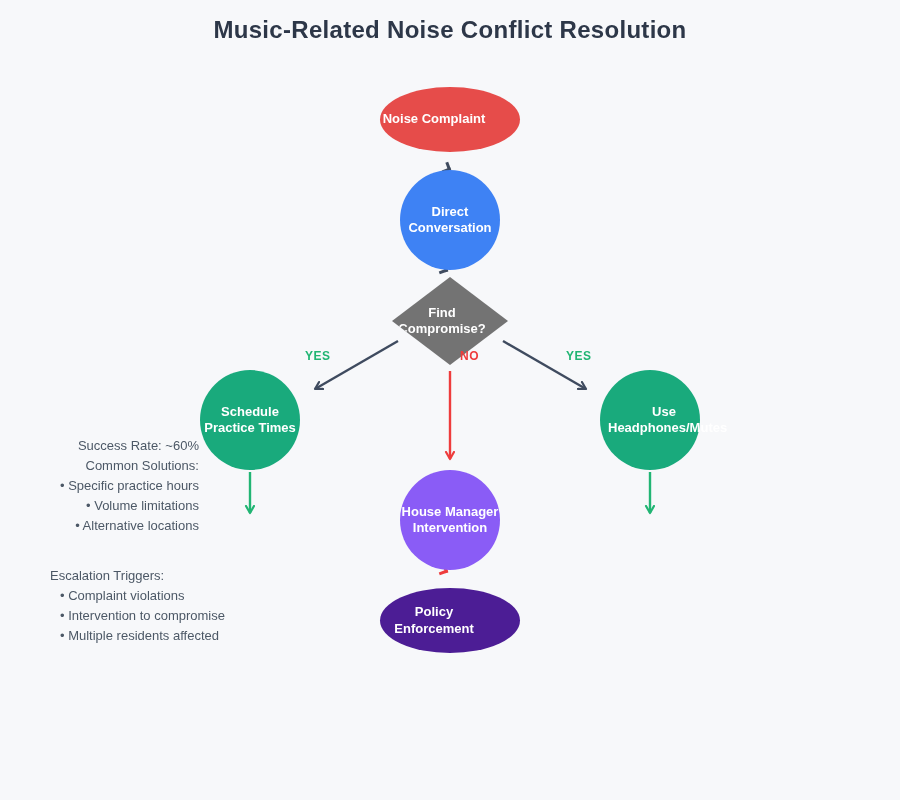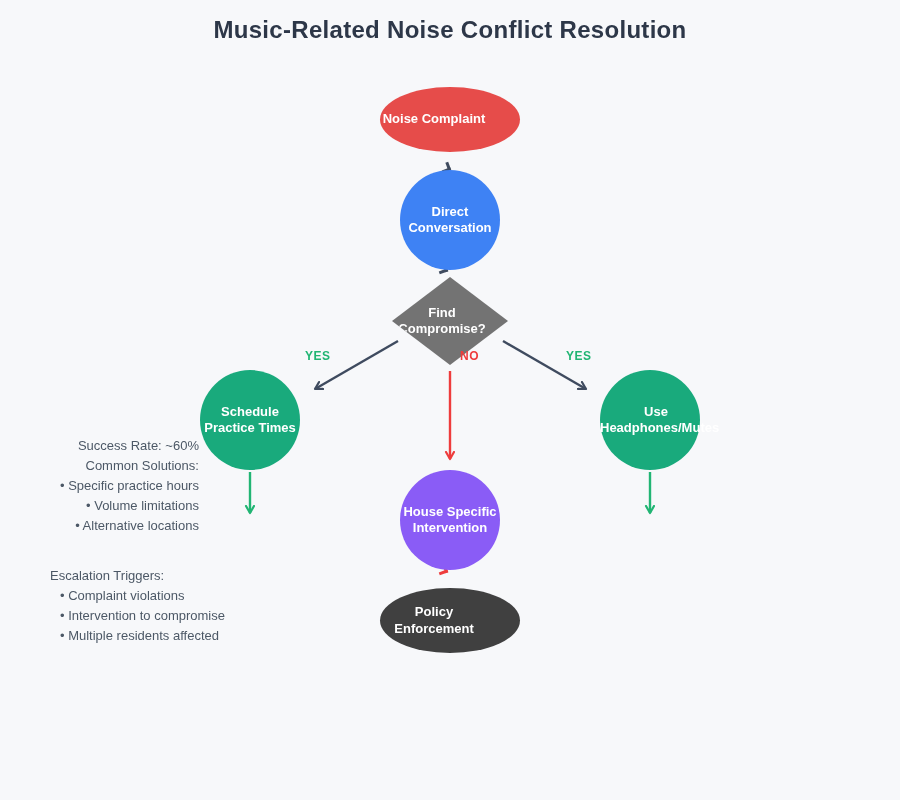--- a/index.html
+++ b/index.html
@@ -24,27 +24,27 @@
   .node {
     position: absolute;
     display: flex; align-items: center; justify-content: flex-start;
     text-align: center;
     color: #ffffff; font-weight: bold; font-size: 13px; line-height: 1.25;
   }
   .node .node-label { width: 108px; }
 
   .ellipse { width: 140px; height: 65px; border-radius: 50%; }
   .ellipse-start { left: 380px; top: 87px; background: #e64c4a; }
-  .ellipse-end   { left: 380px; top: 588px; background: #404040; }
+  .ellipse-end   { left: 380px; top: 588px; background: #4c1d95; }
 
   .circle { width: 100px; height: 100px; border-radius: 50%; }
   .circle-direct     { left: 400px; top: 170px; background: #3e82f4; }
   .circle-schedule   { left: 200px; top: 370px; background: #19aa7c; }
   .circle-headphones { left: 600px; top: 370px; background: #19aa7c; }
-  .circle-headphones .node-label { width: 112px; }
+  .circle-headphones .node-label { width: 112px; margin-left: 8px; }
   .circle-manager    { left: 400px; top: 470px; background: #8a5cf6; }
 
   .diamond {
     left: 392px; top: 277px; width: 116px; height: 88px;
     background: #737373;
     clip-path: polygon(50% 0%, 100% 50%, 50% 100%, 0% 50%);
   }
   .diamond .node-label { width: 100px; }
 
   .edge-label {
@@ -118,21 +118,21 @@
 
   <div class="node circle circle-schedule">
     <span class="node-label">Schedule Practice Times</span>
   </div>
 
   <div class="node circle circle-headphones">
     <span class="node-label">Use Headphones/Mutes</span>
   </div>
 
   <div class="node circle circle-manager">
-    <span class="node-label">House Specific Intervention</span>
+    <span class="node-label">House Manager Intervention</span>
   </div>
 
   <div class="node ellipse ellipse-end">
     <span class="node-label">Policy Enforcement</span>
   </div>
 
   <span class="edge-label yes label-yes-left">YES</span>
   <span class="edge-label no label-no">NO</span>
   <span class="edge-label yes label-yes-right">YES</span>
 

